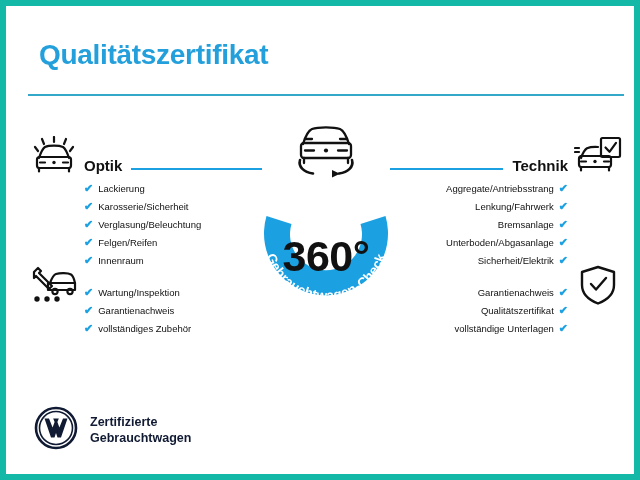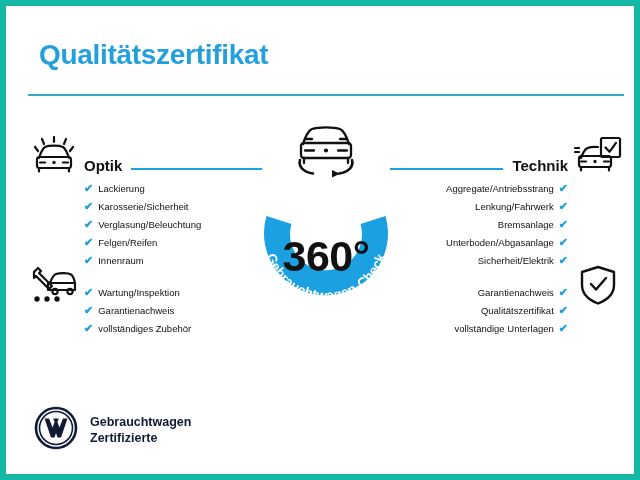--- a/index.html
+++ b/index.html
@@ -305,18 +305,18 @@
     <div id="vw-logo">
       <svg width="44" height="44" viewBox="0 0 44 44">
         <circle cx="22" cy="22" r="20" fill="none" stroke="#101a33" stroke-width="2.6"></circle>
         <circle cx="22" cy="22" r="16.5" fill="none" stroke="#101a33" stroke-width="1.6"></circle>
         <path d="M10.5 12.5 L15 12.5 L18.6 21.5 L20.6 16 L19.2 12.5 L24.8 12.5
                  L23.4 16 L25.4 21.5 L29 12.5 L33.5 12.5
                  L27 31.5 L23.5 31.5 L22 27 L20.5 31.5 L17 31.5 Z" fill="#101a33" stroke="none"></path>
       </svg>
     </div>
     <div id="footer-text">
+      <div>Zertifizierte</div>
       <div>Gebrauchtwagen</div>
-      <div>Zertifizierte</div>
     </div>
   </div>
 
 </div>
 
 </body></html>

